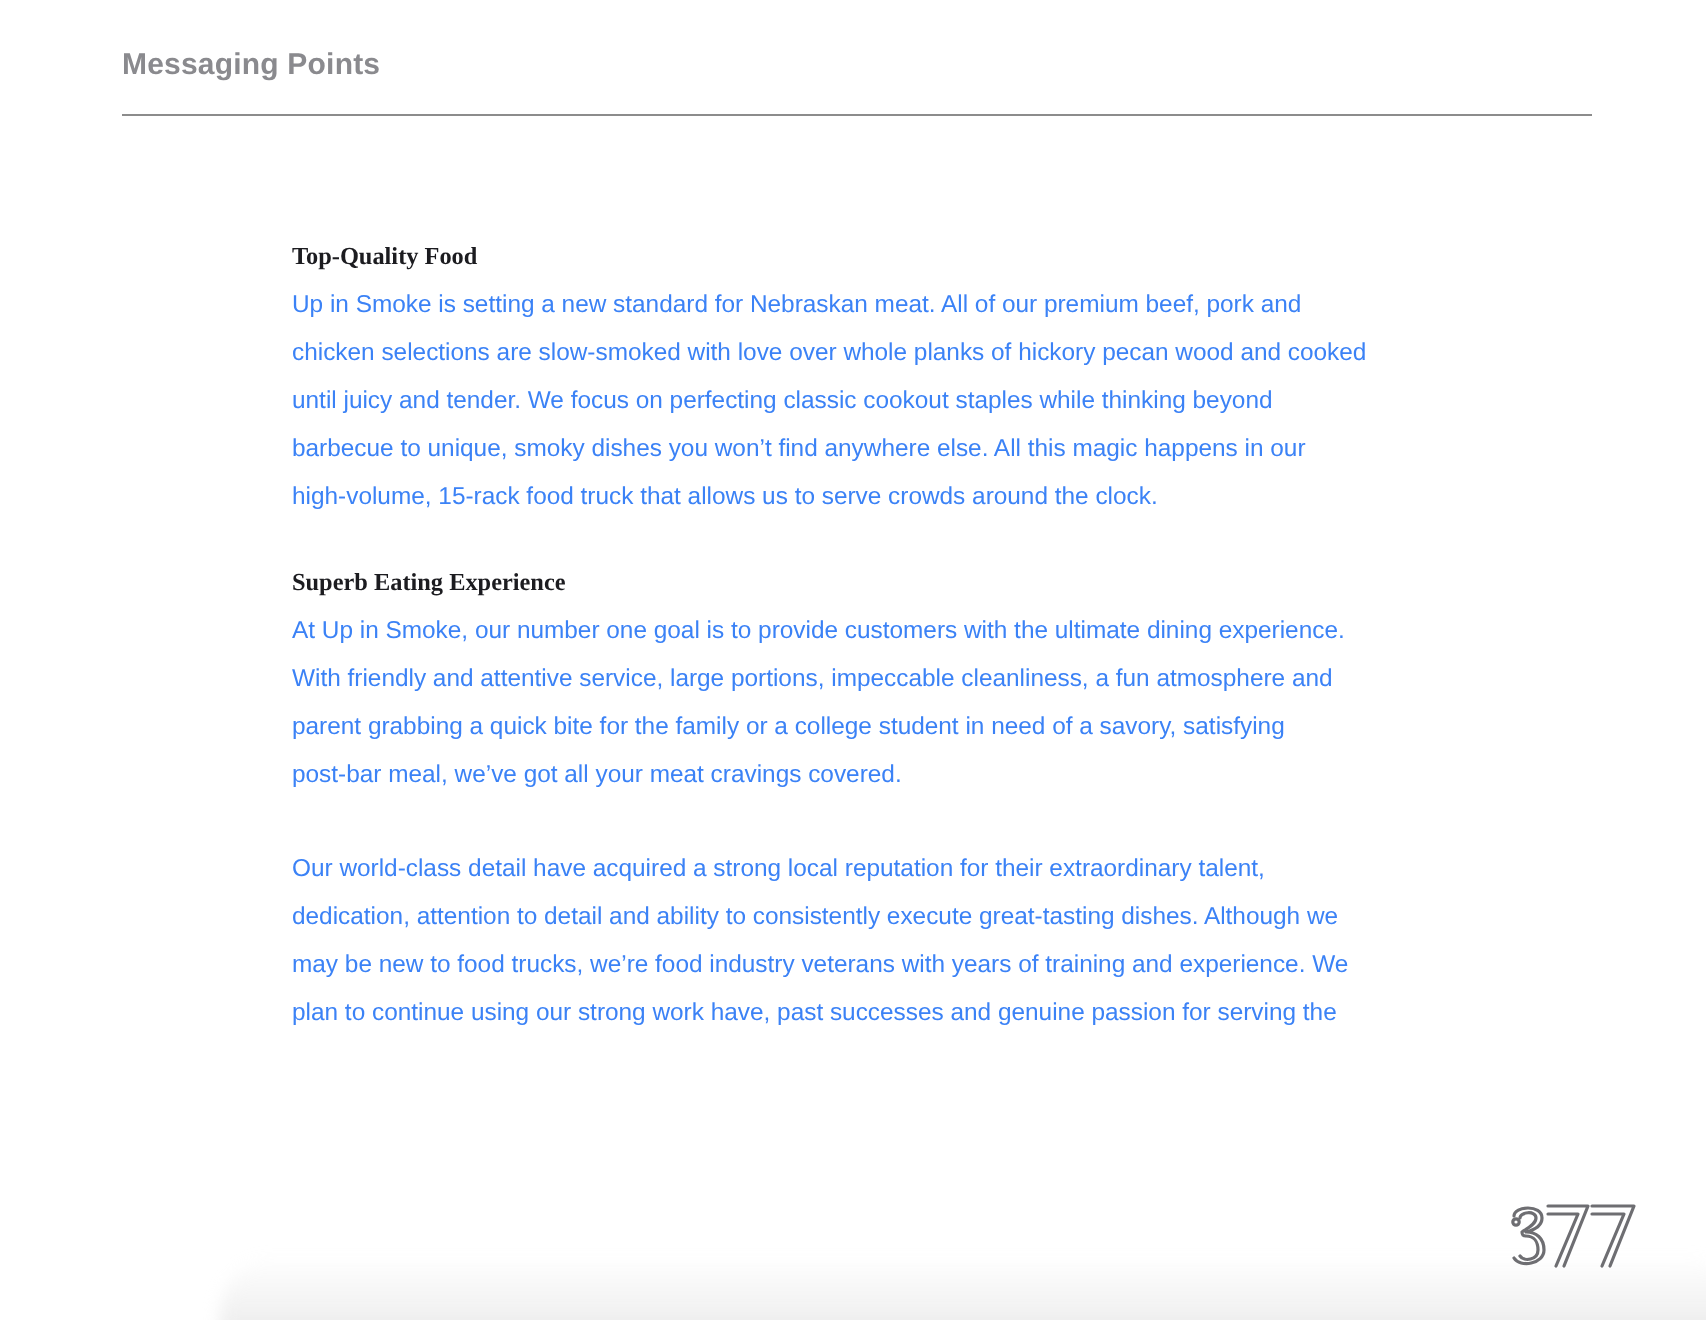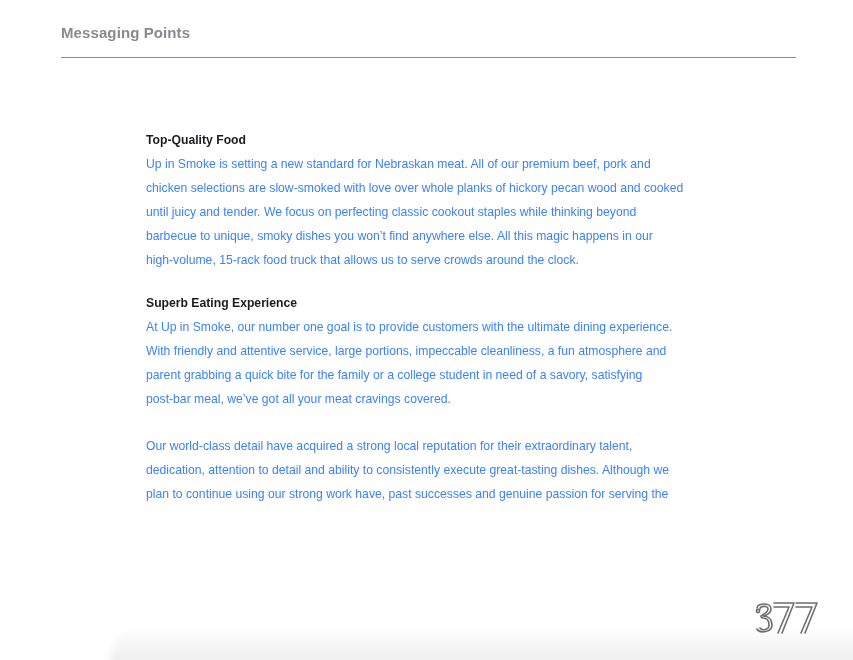--- a/index.html
+++ b/index.html
@@ -44,22 +44,23 @@
     }
     .section + .section {
       margin-top: 23px;
     }
     .section-title {
       font-size: 12.2px;
       font-weight: bold;
       color: #1c1c20;
       line-height: 16px;
       height: 16px;
-      margin: 12px 0 4px 0;
+      margin: 0 0 4px 0;
       white-space: nowrap;
+      font-family: Liberation Serif, serif;
     }
     .line {
       font-size: 12.2px;
       color: #3b82f6;
       line-height: 24px;
       height: 24px;
       white-space: nowrap;
     }
     .logo {
       position: absolute;
@@ -106,20 +107,21 @@
       <div class="line">With friendly and attentive service, large portions, impeccable cleanliness, a fun atmosphere and</div>
       <div class="line">parent grabbing a quick bite for the family or a college student in need of a savory, satisfying</div>
       <div class="line">post-bar meal, we’ve got all your meat cravings covered.</div>
     </div>
   </div>
 
   <div class="section">
     <div>
       <div class="line">Our world-class detail have acquired a strong local reputation for their extraordinary talent,</div>
       <div class="line">dedication, attention to detail and ability to consistently execute great-tasting dishes. Although we</div>
+      <div class="line">may be new to food trucks, we’re food industry veterans with years of training and experience. We</div>
       <div class="line">plan to continue using our strong work have, past successes and genuine passion for serving the</div>
     </div>
   </div>
 </div>
 
 <div class="bottom-shadow"></div>
 
 <div class="logo">
   <svg width="66" height="34" viewBox="0 0 66 34" xmlns="http://www.w3.org/2000/svg">
     <g fill="none" stroke="#6e6e72" stroke-width="1.6" stroke-linecap="round" stroke-linejoin="round">

